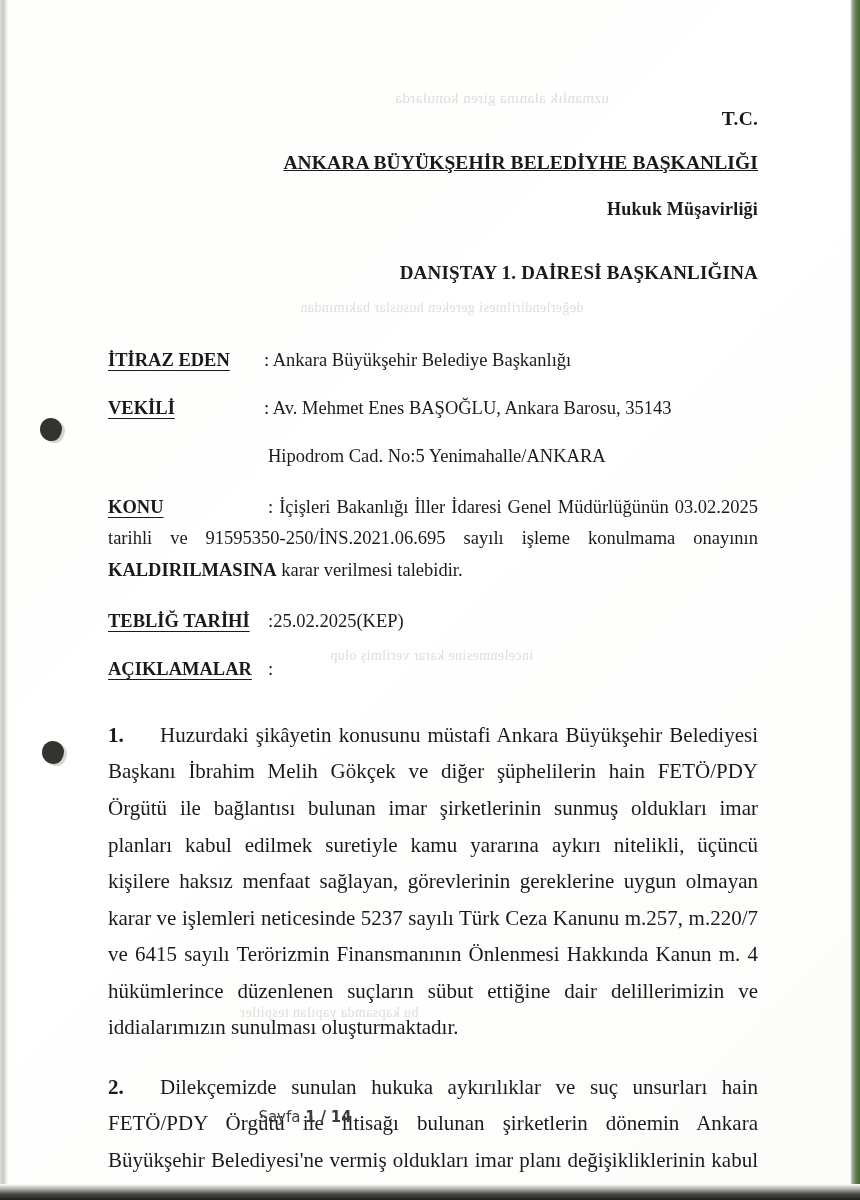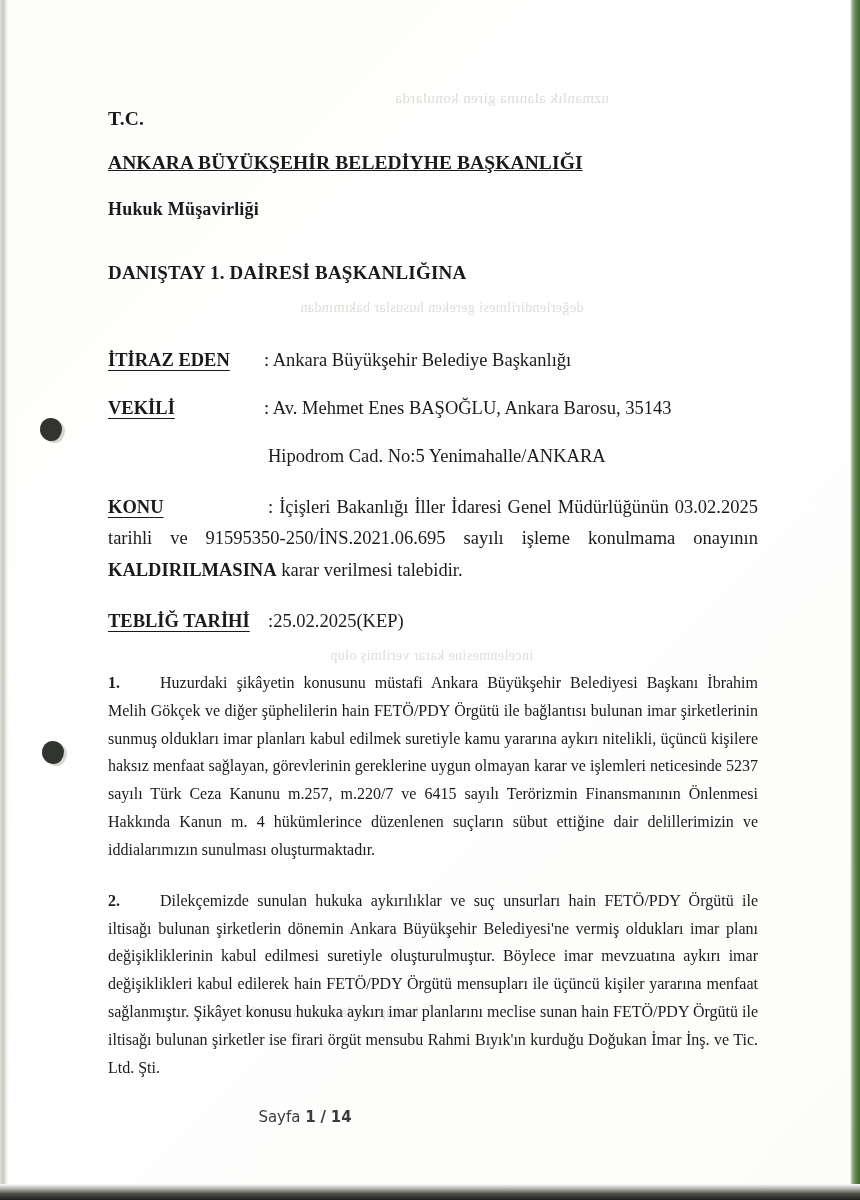--- a/index.html
+++ b/index.html
@@ -69,21 +69,21 @@
   .bleed.b4 { left: 240px; top: 1005px; font-size: 14px; }
 
   
   .content {
     position: absolute;
     left: 108px;
     top: 108px;
     width: 650px;
   }
   .hdr {
-    text-align: left;
+    text-align: right;
     font-weight: bold;
     letter-spacing: 0.2px;
   }
   .hdr-tc { font-size: 19.5px; margin-bottom: 22px; }
   .hdr-org { font-size: 19.5px; margin-bottom: 25px; letter-spacing: 0.1px; text-decoration: underline; }
   .hdr-dept { font-size: 18px; margin-bottom: 42px; }
   .hdr-addr { font-size: 19px; margin-bottom: 16px; }
 
   .fields { margin-top: 62px; }
   .field-row {
@@ -107,21 +107,21 @@
     line-height: 1.6;
   }
   .konu-row {
     font-size: 18.5px;
     line-height: 1.72;
     text-align: justify;
     margin-bottom: 20px;
   }
   .konu-row b.emph { font-weight: bold; }
   .para {
-    font-size: 16px;
+    font-size: 21px;
     line-height: 1.74;
     text-align: justify;
     margin: 0 0 23px 0;
     text-justify: inter-word;
   }
   .pnum {
     font-weight: bold;
     display: inline-block;
     width: 52px;
   }
@@ -174,20 +174,23 @@
       <div class="addr-line">Hipodrom Cad. No:5 Yenimahalle/ANKARA</div>
 
       <div class="konu-row">
         <span class="flabel w2">KONU</span><span>: İçişleri Bakanlığı İller İdaresi Genel Müdürlüğünün 03.02.2025 tarihli ve 91595350-250/İNS.2021.06.695 sayılı işleme konulmama onayının </span><b class="emph">KALDIRILMASINA</b><span> karar verilmesi talebidir.</span>
       </div>
 
       <div class="field-row">
         <span class="flabel w2">TEBLİĞ TARİHİ</span><span class="fval">:25.02.2025(KEP)</span>
       </div>
 
+      <div class="field-row">
+        <span class="flabel w2">AÇIKLAMALAR</span><span class="fval">:</span>
+      </div>
 
     </div>
 
     <div style="height:14px"></div>
 
     <p class="para">
       <span class="pnum">1.</span><span>Huzurdaki şikâyetin konusunu müstafi Ankara Büyükşehir Belediyesi Başkanı İbrahim Melih Gökçek ve diğer şüphelilerin hain FETÖ/PDY Örgütü ile bağlantısı bulunan imar şirketlerinin sunmuş oldukları imar planları kabul edilmek suretiyle kamu yararına aykırı nitelikli, üçüncü kişilere haksız menfaat sağlayan, görevlerinin gereklerine uygun olmayan karar ve işlemleri neticesinde 5237 sayılı Türk Ceza Kanunu m.257, m.220/7 ve 6415 sayılı Terörizmin Finansmanının Önlenmesi Hakkında Kanun m. 4 hükümlerince düzenlenen suçların sübut ettiğine dair delillerimizin ve iddialarımızın sunulması oluşturmaktadır.</span>
     </p>
 
     <p class="para">

